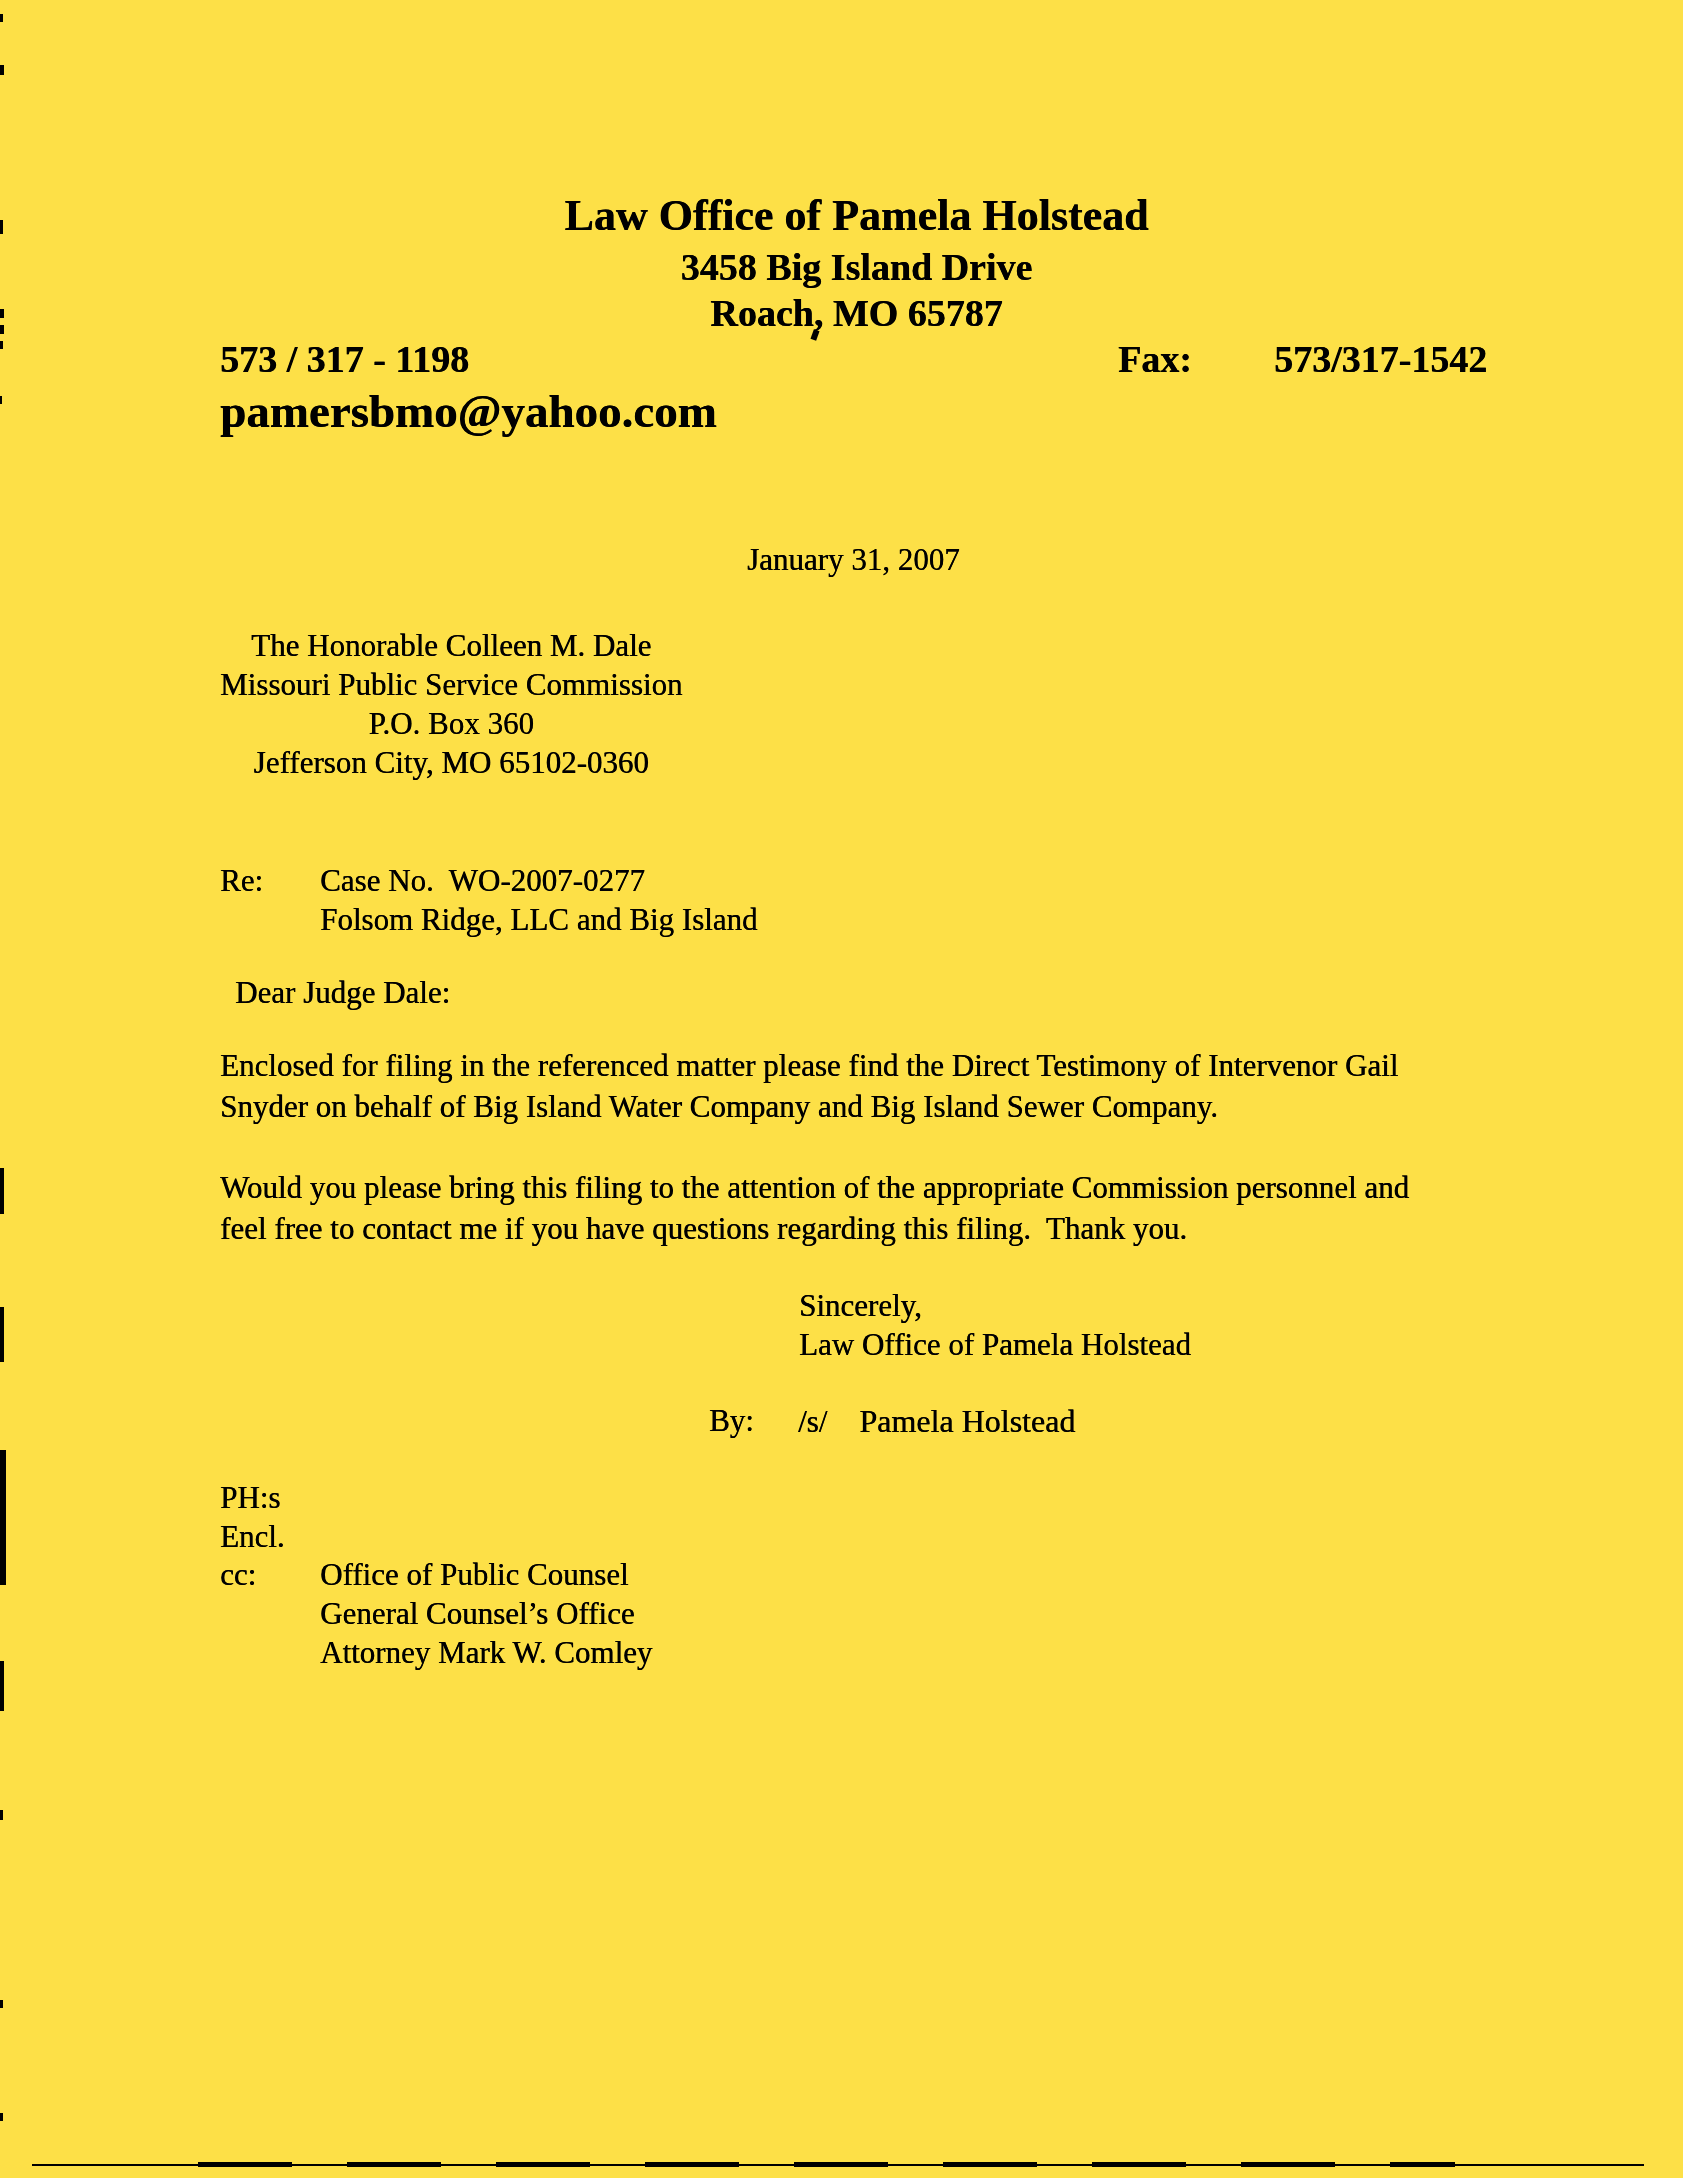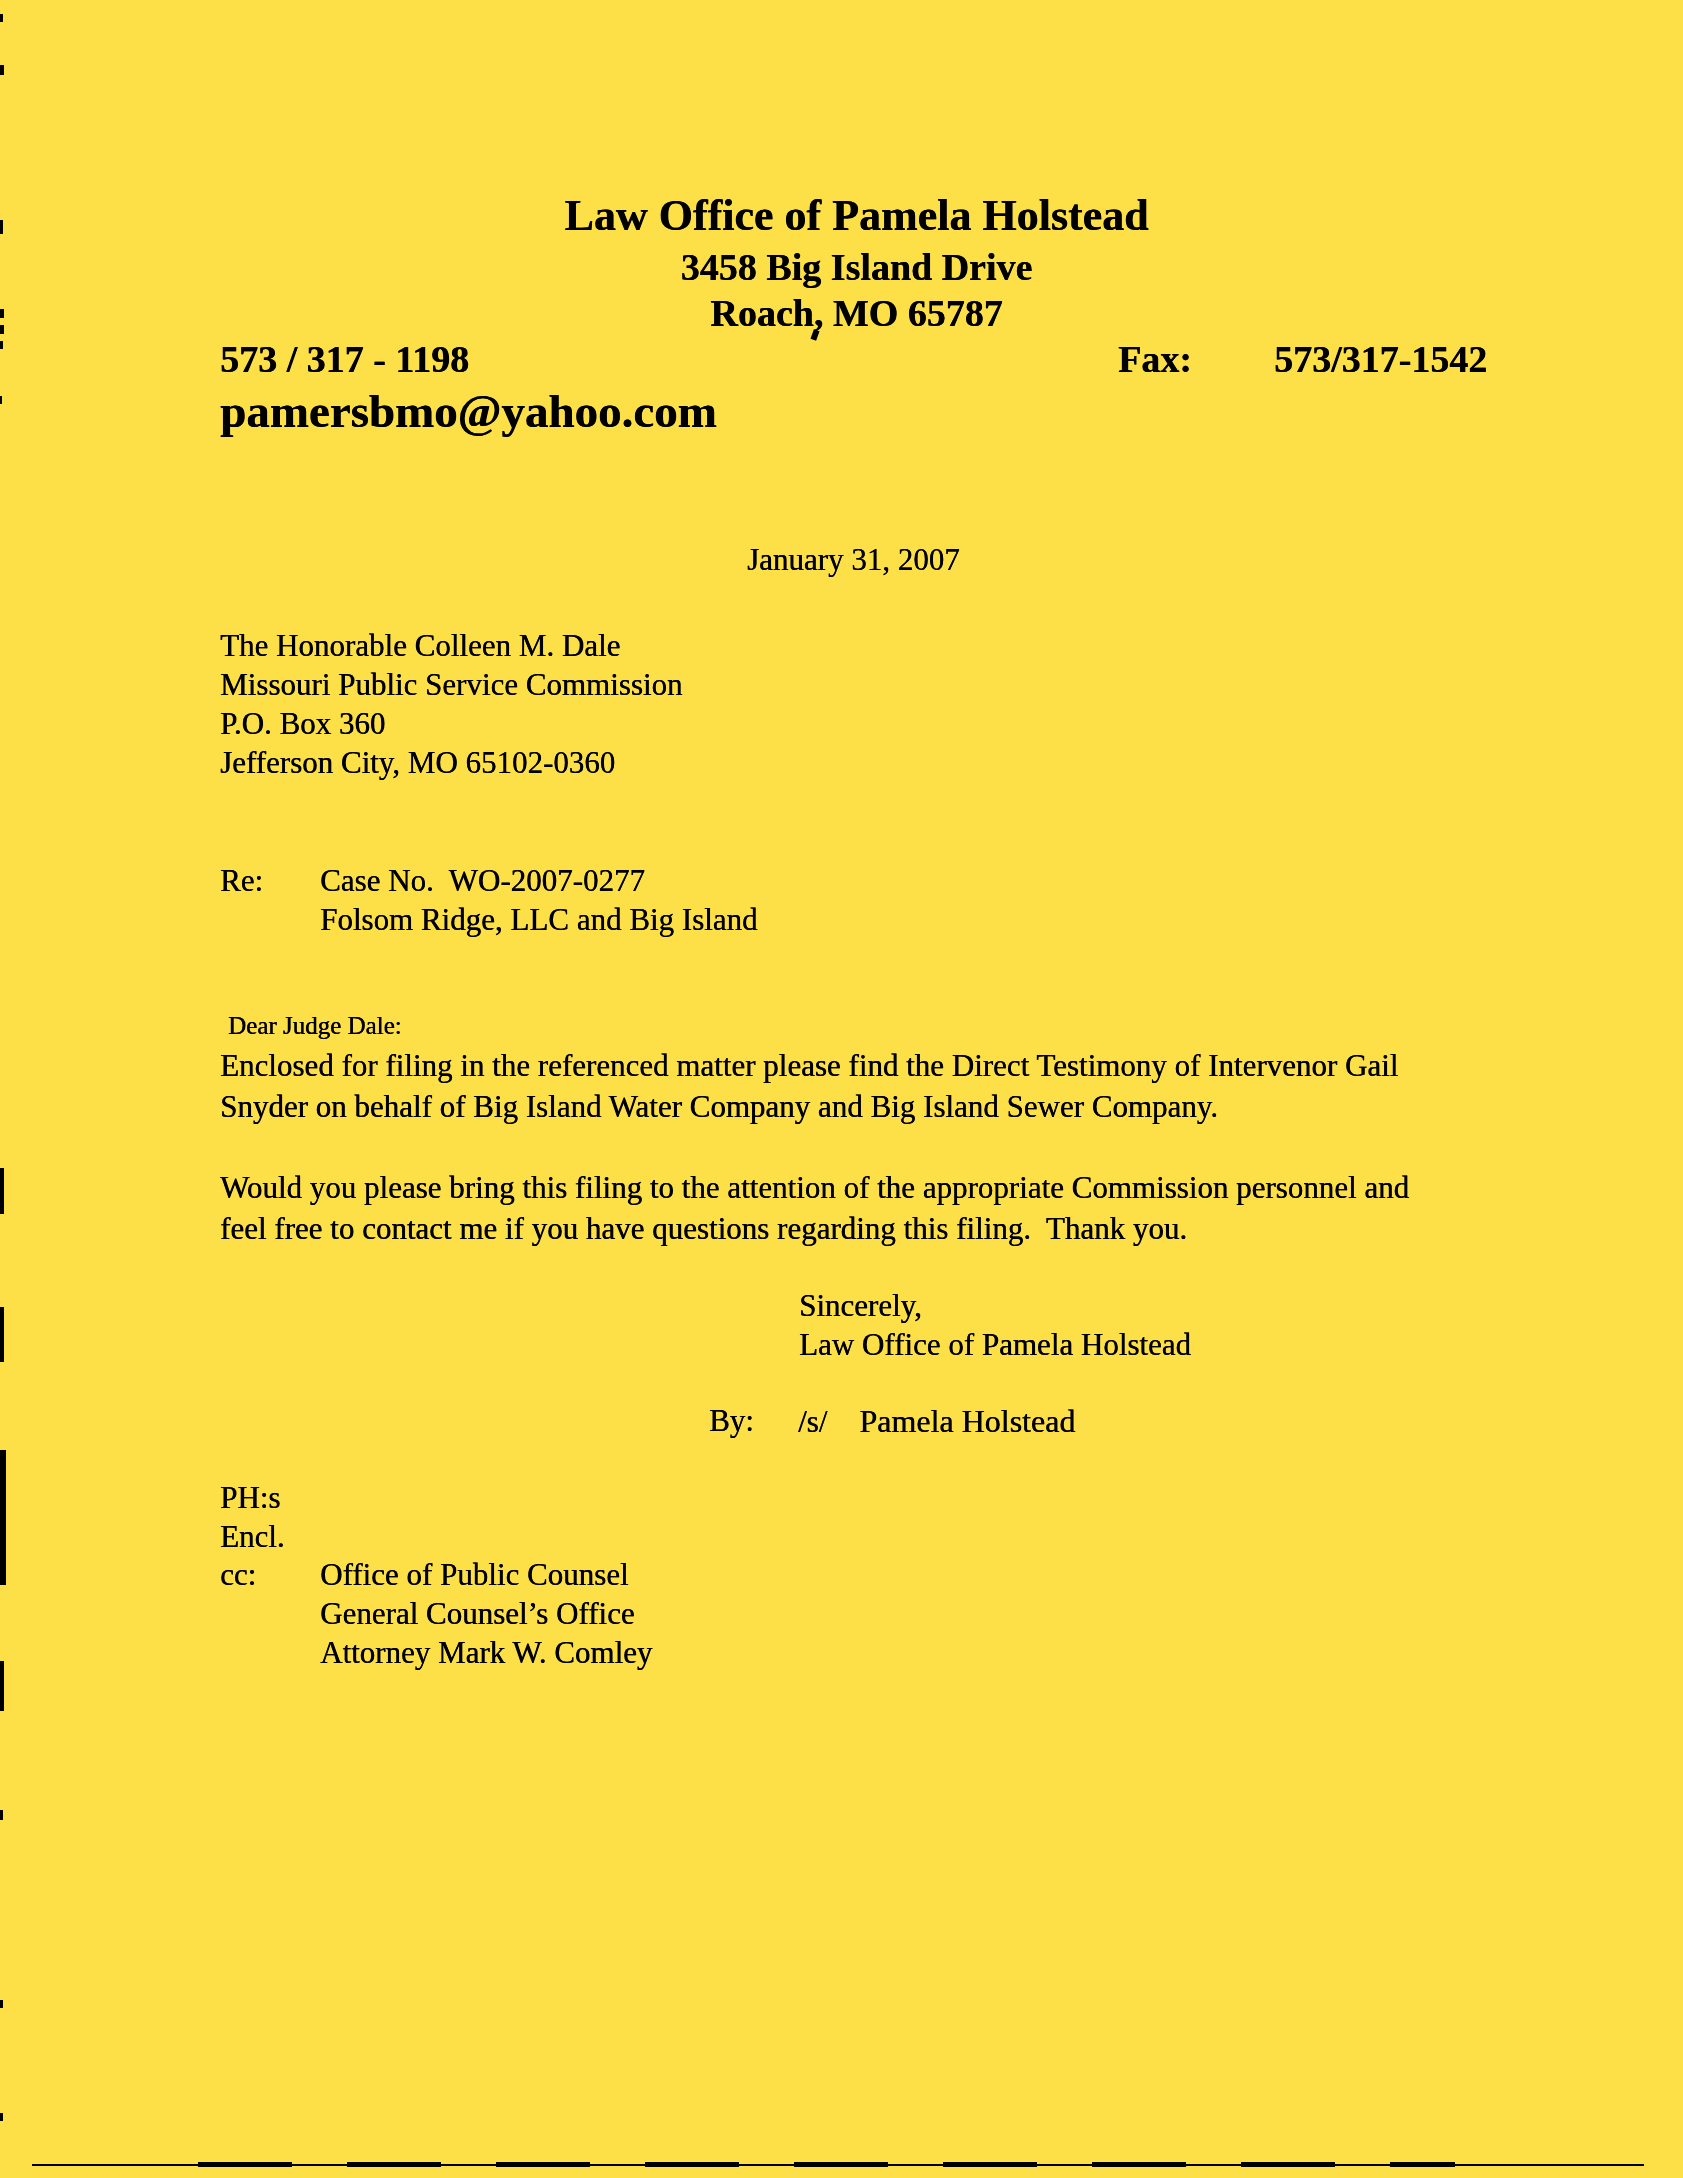--- a/index.html
+++ b/index.html
@@ -44,26 +44,26 @@
     text-align: center;
     font-size: 38px; font-weight: bold;
     line-height: 1;
   }
   .phone      { top: 340px; left: 220px;  font-size: 38px; font-weight: bold; line-height: 1; }
   .fax-label  { top: 340px; left: 1118px; font-size: 38px; font-weight: bold; line-height: 1; text-align: center; }
   .fax-number { top: 340px; left: 1274px; font-size: 38px; font-weight: bold; line-height: 1; }
   .email      { top: 388px; left: 220px;  font-size: 47px; font-weight: bold; line-height: 1; }
   
   .date { top: 544px; left: 747px; font-size: 31px; line-height: 1; }
-  .recipient { position: absolute; top: 626px; left: 220px; }
+  .recipient { position: absolute; top: 626px; left: 220px; text-align: center; }
   .recipient .line { font-size: 31px; line-height: 39px; white-space: pre; }
   .re-label { top: 861px; left: 220px; font-size: 31px; line-height: 39px; }
   .re-body  { position: absolute; top: 861px; left: 320px; }
   .re-body .line { font-size: 31px; line-height: 39px; white-space: pre; }
-  .salutation { top: 973px; left: 228px; font-size: 25px; line-height: 1.26; margin-top: 37px; }
+  .salutation { top: 973px; left: 235px; font-size: 31px; line-height: 1.26; }
   .para { position: absolute; left: 220px; }
   .para .line { font-size: 31px; line-height: 41px; white-space: pre; }
   .p1 { top: 1045px; }
   .p2 { top: 1167px; }
   .sincerely    { top: 1286px; left: 799px; font-size: 31px; line-height: 1.26; }
   .closing-firm { top: 1325px; left: 799px; font-size: 31px; line-height: 1.26; }
   .by-label  { top: 1401px; left: 709px; font-size: 31px; line-height: 1.26; }
   .signature { top: 1401px; left: 798px; font-size: 31px; line-height: 1.26; }
   .sig-name  { font-weight: normal; font-size: 32px; margin-left: 32px; }
   .footer-initials { top: 1478px; left: 220px; font-size: 31px; line-height: 1.26; }

